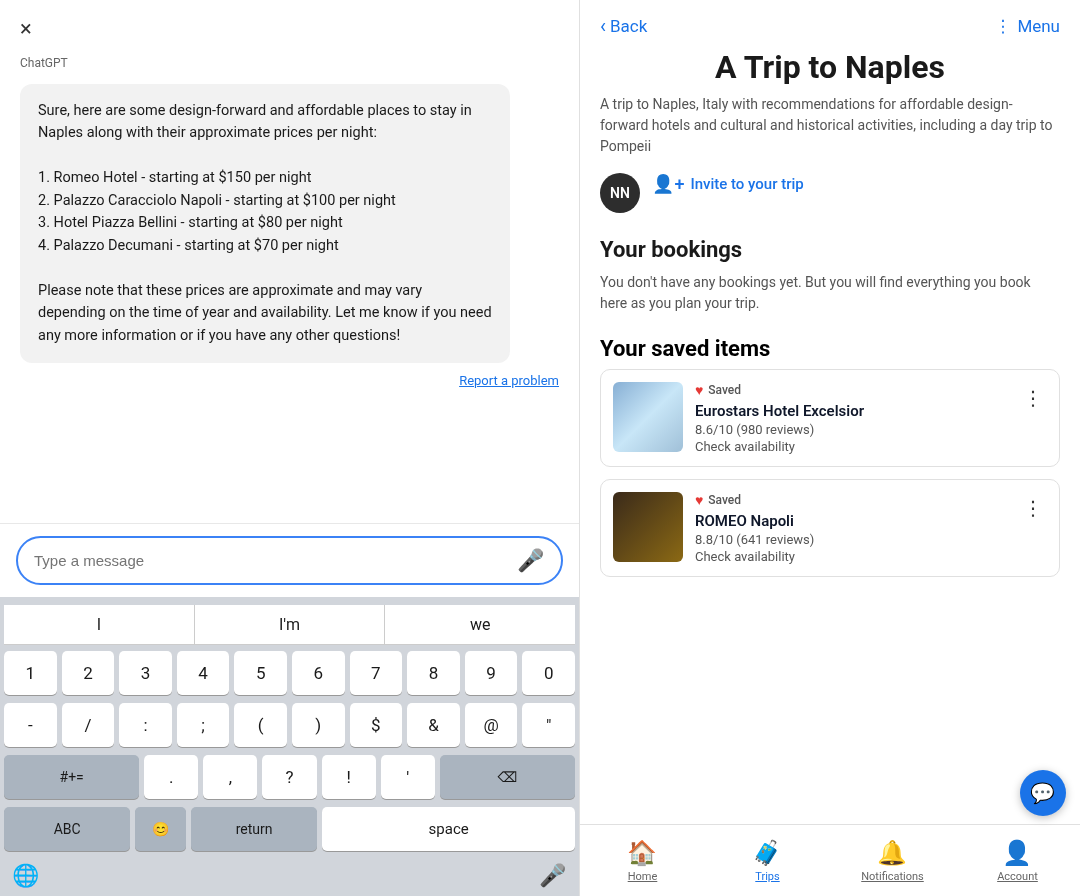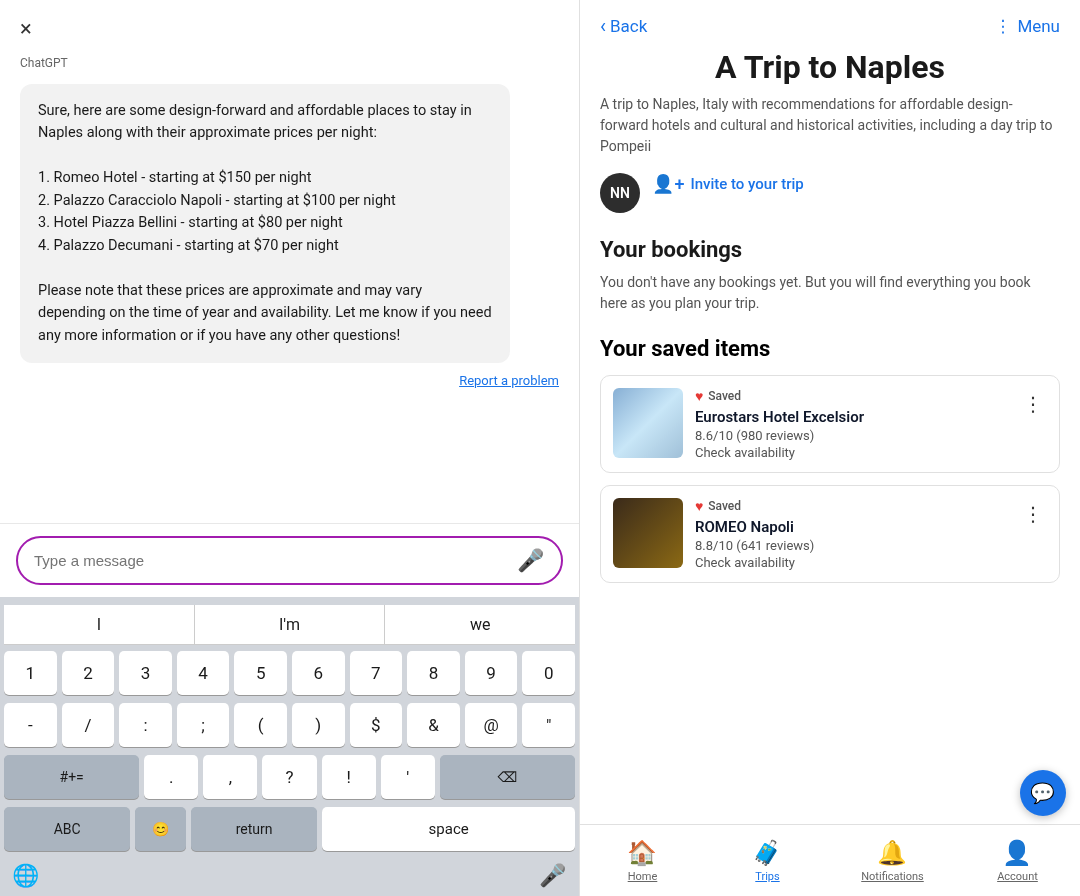--- a/index.html
+++ b/index.html
@@ -69,21 +69,21 @@
     }
 
     .input-area {
       padding: 12px 16px;
       border-top: 1px solid #e8e8e8;
     }
 
     .message-input-row {
       display: flex;
       align-items: center;
-      border: 2px solid #a21caf;
+      border: 2px solid #3b82f6;
       border-radius: 26px;
       padding: 10px 16px;
       background: #fff;
     }
 
     .message-input {
       flex: 1;
       border: none;
       outline: none;
       font-size: 15px;
@@ -268,21 +268,21 @@
     .section-desc {
       font-size: 14px;
       color: #555;
       line-height: 1.5;
       margin-bottom: 22px;
     }
 
     .saved-section-label {
       font-size: 22px;
       font-weight: 700;
-      margin-bottom: 14px;
+      margin-bottom: 8px;
     }
 
     .places-label {
       font-size: 16px;
       font-weight: 600;
       color: #1a1a1a;
       margin-bottom: 10px;
     }
 
     .hotel-card {

